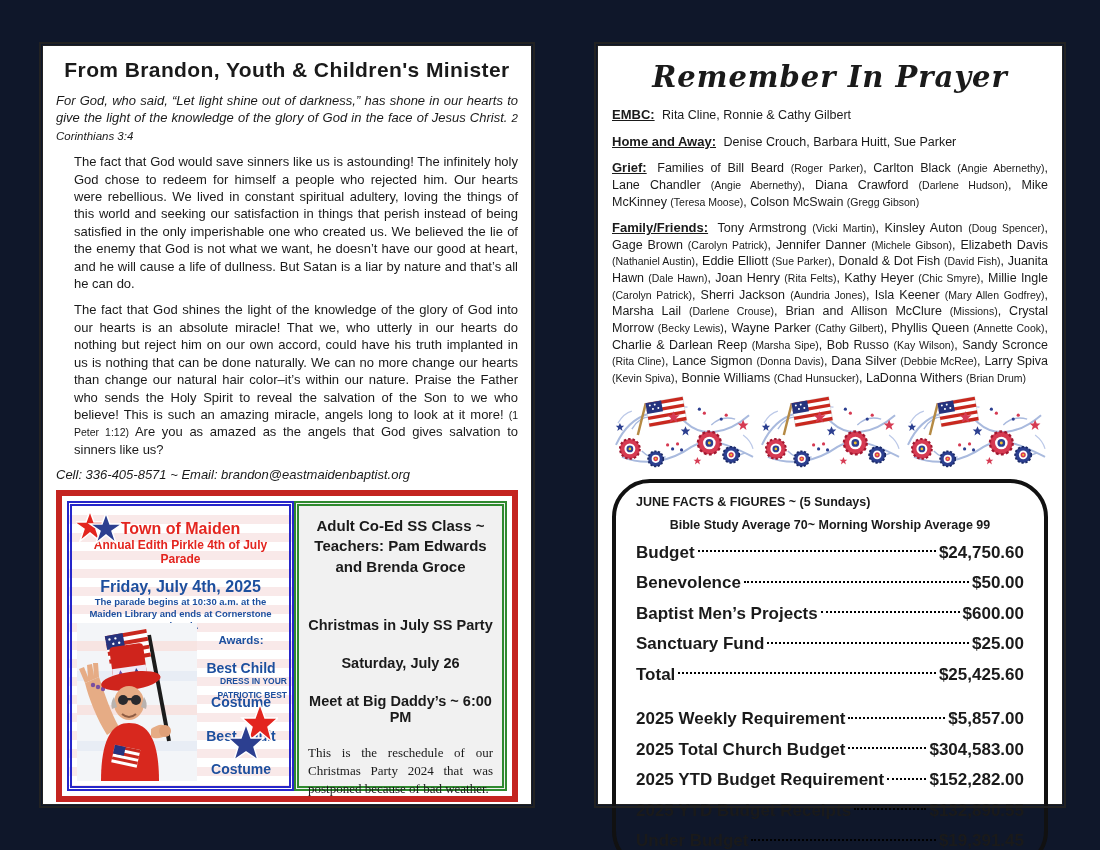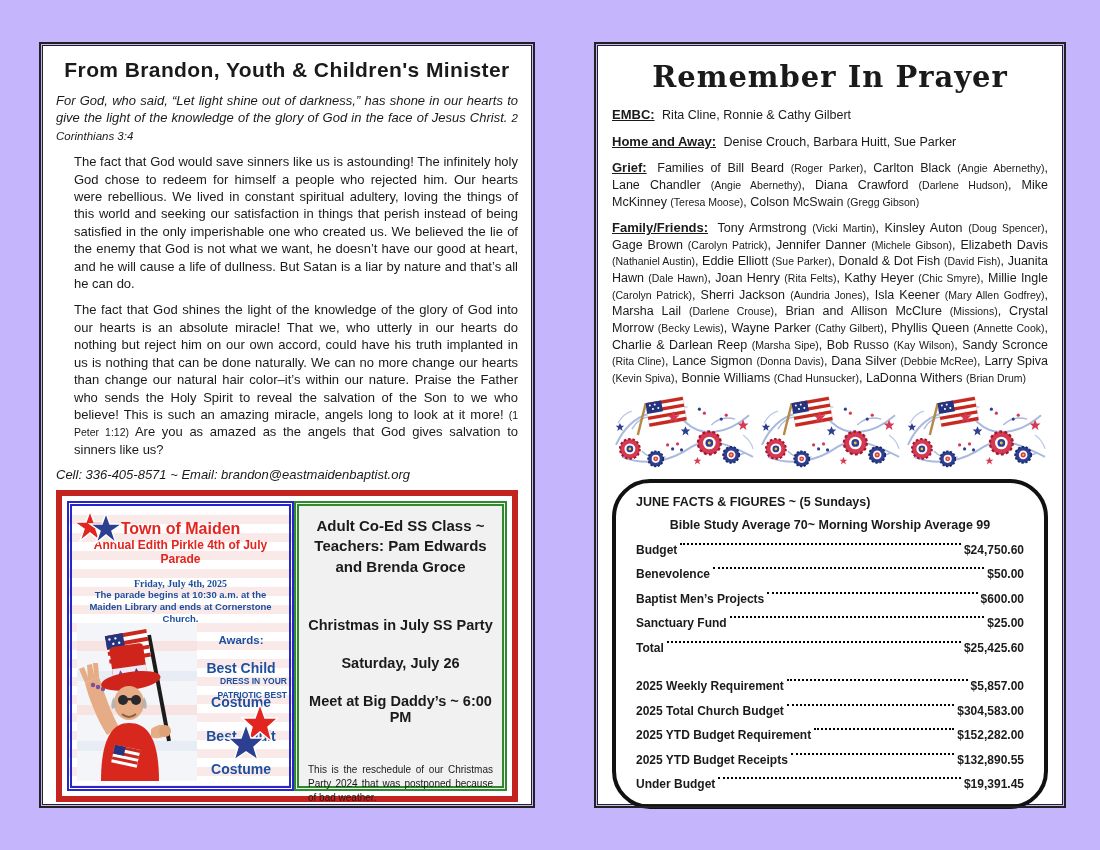--- a/index.html
+++ b/index.html
@@ -4,21 +4,21 @@
 <style>
   :root{
     --accent_red:#c42420; --flyer_red:#e3251f; --flyer_blue:#1d4f9e;
     --border_blue:#2626c9; --border_green:#2f8a2f; --page_border:#222222;
     --panel_gray:#f1f1f1; --stripe_pink:#f9e9e9; --floral_blue:#a9bade;
     --rosette_red:#d63a52; --rosette_blue:#2c3f90; --star_gold:#f2c32a;
   }
   *{box-sizing:border-box; margin:0; padding:0;}
   html,body{background:#fff;}
   body{font-family:"Liberation Sans","DejaVu Sans",sans-serif; color:#1a1a1a;}
-  .canvas{position:relative; width:1100px; height:850px; background:#c4b5fd; overflow:hidden;}
+  .canvas{position:relative; width:1100px; height:850px; background:#0f172a; overflow:hidden;}
 
   .page{position:absolute; top:45px; height:760px; background:#fff;
         border:1px solid var(--page_border); outline:2px solid var(--page_border); outline-offset:1px;}
   .page-left{left:42px; width:490px; padding:10px 13px;}
   .page-right{left:597px; width:466px; padding:10px 14px;}
 
   
   .lp-title{font-size:21px; font-weight:bold; text-align:center; letter-spacing:.4px; margin:2px 0 10px;}
   .scripture{font-style:italic; font-weight:500; font-size:13px; line-height:1.34; text-align:justify; margin-bottom:9px;}
   .scripture .ref{font-size:11.5px;}
@@ -26,46 +26,46 @@
   .body-par .sm, .prayer-par .sm{font-size:10.5px;}
   .contact-line{font-size:13px; margin-bottom:8px;font-style:italic;}
 
   .promo-box{border:6px solid var(--accent_red); padding:5px; display:flex; height:312px;}
   .flyer{width:227px; border:5px double var(--border_blue); position:relative; overflow:hidden;
          background:repeating-linear-gradient(180deg,#fff 0 9px,var(--stripe_pink) 9px 18px);
          padding:6px 6px 4px; text-align:center;}
   .flyer-stars-top{position:absolute; left:4px; top:3px;}
   .f-title1{font-size:16px; font-weight:bold; color:var(--flyer_red); margin-top:8px;}
   .f-title2{font-size:12px; font-weight:bold; color:var(--flyer_red);}
-  .f-date{font-size:10px; font-weight:bold; color:var(--flyer_blue); margin-top:12px;font-family:Liberation Serif, serif;}
+  .f-date{font-size:16px; font-weight:bold; color:var(--flyer_blue); margin-top:12px;}
   .f-note{font-size:9.5px; font-weight:bold; color:var(--flyer_blue); line-height:1.25;}
   .flyer-bottom{position:absolute; left:0; right:0; bottom:0; top:118px;}
   .photo-svg{position:absolute; left:5px; bottom:5px;}
   .awards{position:absolute; right:0; top:10px; width:96px; text-align:center;}
   .awards-label{font-size:11.5px; font-weight:bold; color:var(--flyer_blue); margin-bottom:2px;}
   .award-line{font-size:14px; font-weight:bold; color:var(--flyer_blue); line-height:1.55;margin-top:12px;}
   .dress-wrap{position:absolute; right:2px; bottom:26px; display:flex; align-items:center;flex-direction:column;}
   .dress-text{font-size:8.5px; font-weight:bold; color:var(--flyer_blue); line-height:1.6; text-align:right;}
 
   .ssclass{flex:1; border:5px double var(--border_green); background:var(--panel_gray); padding:10px 9px; text-align:center;}
   .ss-h{font-size:15px; font-weight:bold; line-height:1.35;}
   .ss-party{font-size:14.5px; font-weight:bold; margin-top:22px;}
-  .ss-note{font-size:10px; text-align:justify; line-height:1.4; margin-top:38px;}
+  .ss-note{font-size:13px; text-align:justify; line-height:1.4; margin-top:19px;font-family:Liberation Serif, serif;}
 
   
-  .rp-title{font-family:"DejaVu Serif","Liberation Serif",serif; font-weight:bold;
+  .rp-title{font-family:"DejaVu Serif","Liberation Serif",serif; font-style:italic; font-weight:bold;
             font-size:29px; text-align:center; letter-spacing:1px; margin:4px 0 12px;}
   .prayer-par{font-size:12.5px; line-height:1.33; text-align:justify; margin-bottom:9px;}
   .prayer-label{font-weight:bold; text-decoration:underline; font-size:13px; margin-right:4px;}
   .floral{display:block; margin:2px auto 6px;}
 
   .facts{border:4px solid #111; border-radius:38px; padding:12px 20px 14px; margin-top:2px;}
   .facts-title{font-size:12.5px; font-weight:bold; text-align:left;}
   .facts-sub{font-size:12.5px; font-weight:bold; text-align:center; margin-top:9px;}
-  .frow{display:flex; align-items:flex-start; font-size:12px; font-weight:bold; margin-top:10.5px;}
+  .frow{display:flex; align-items:center; font-size:17px; font-weight:bold; margin-top:10.5px;}
   .frow .leader{flex:1; border-bottom:2px dotted #000; margin:0 3px 3px;}
   .frow .famount{white-space:nowrap;}
   .facts-gap{height:14px;}
 </style>
 </head>
 <body>
 
 <div class="canvas">
 
   <div class="page page-left">

